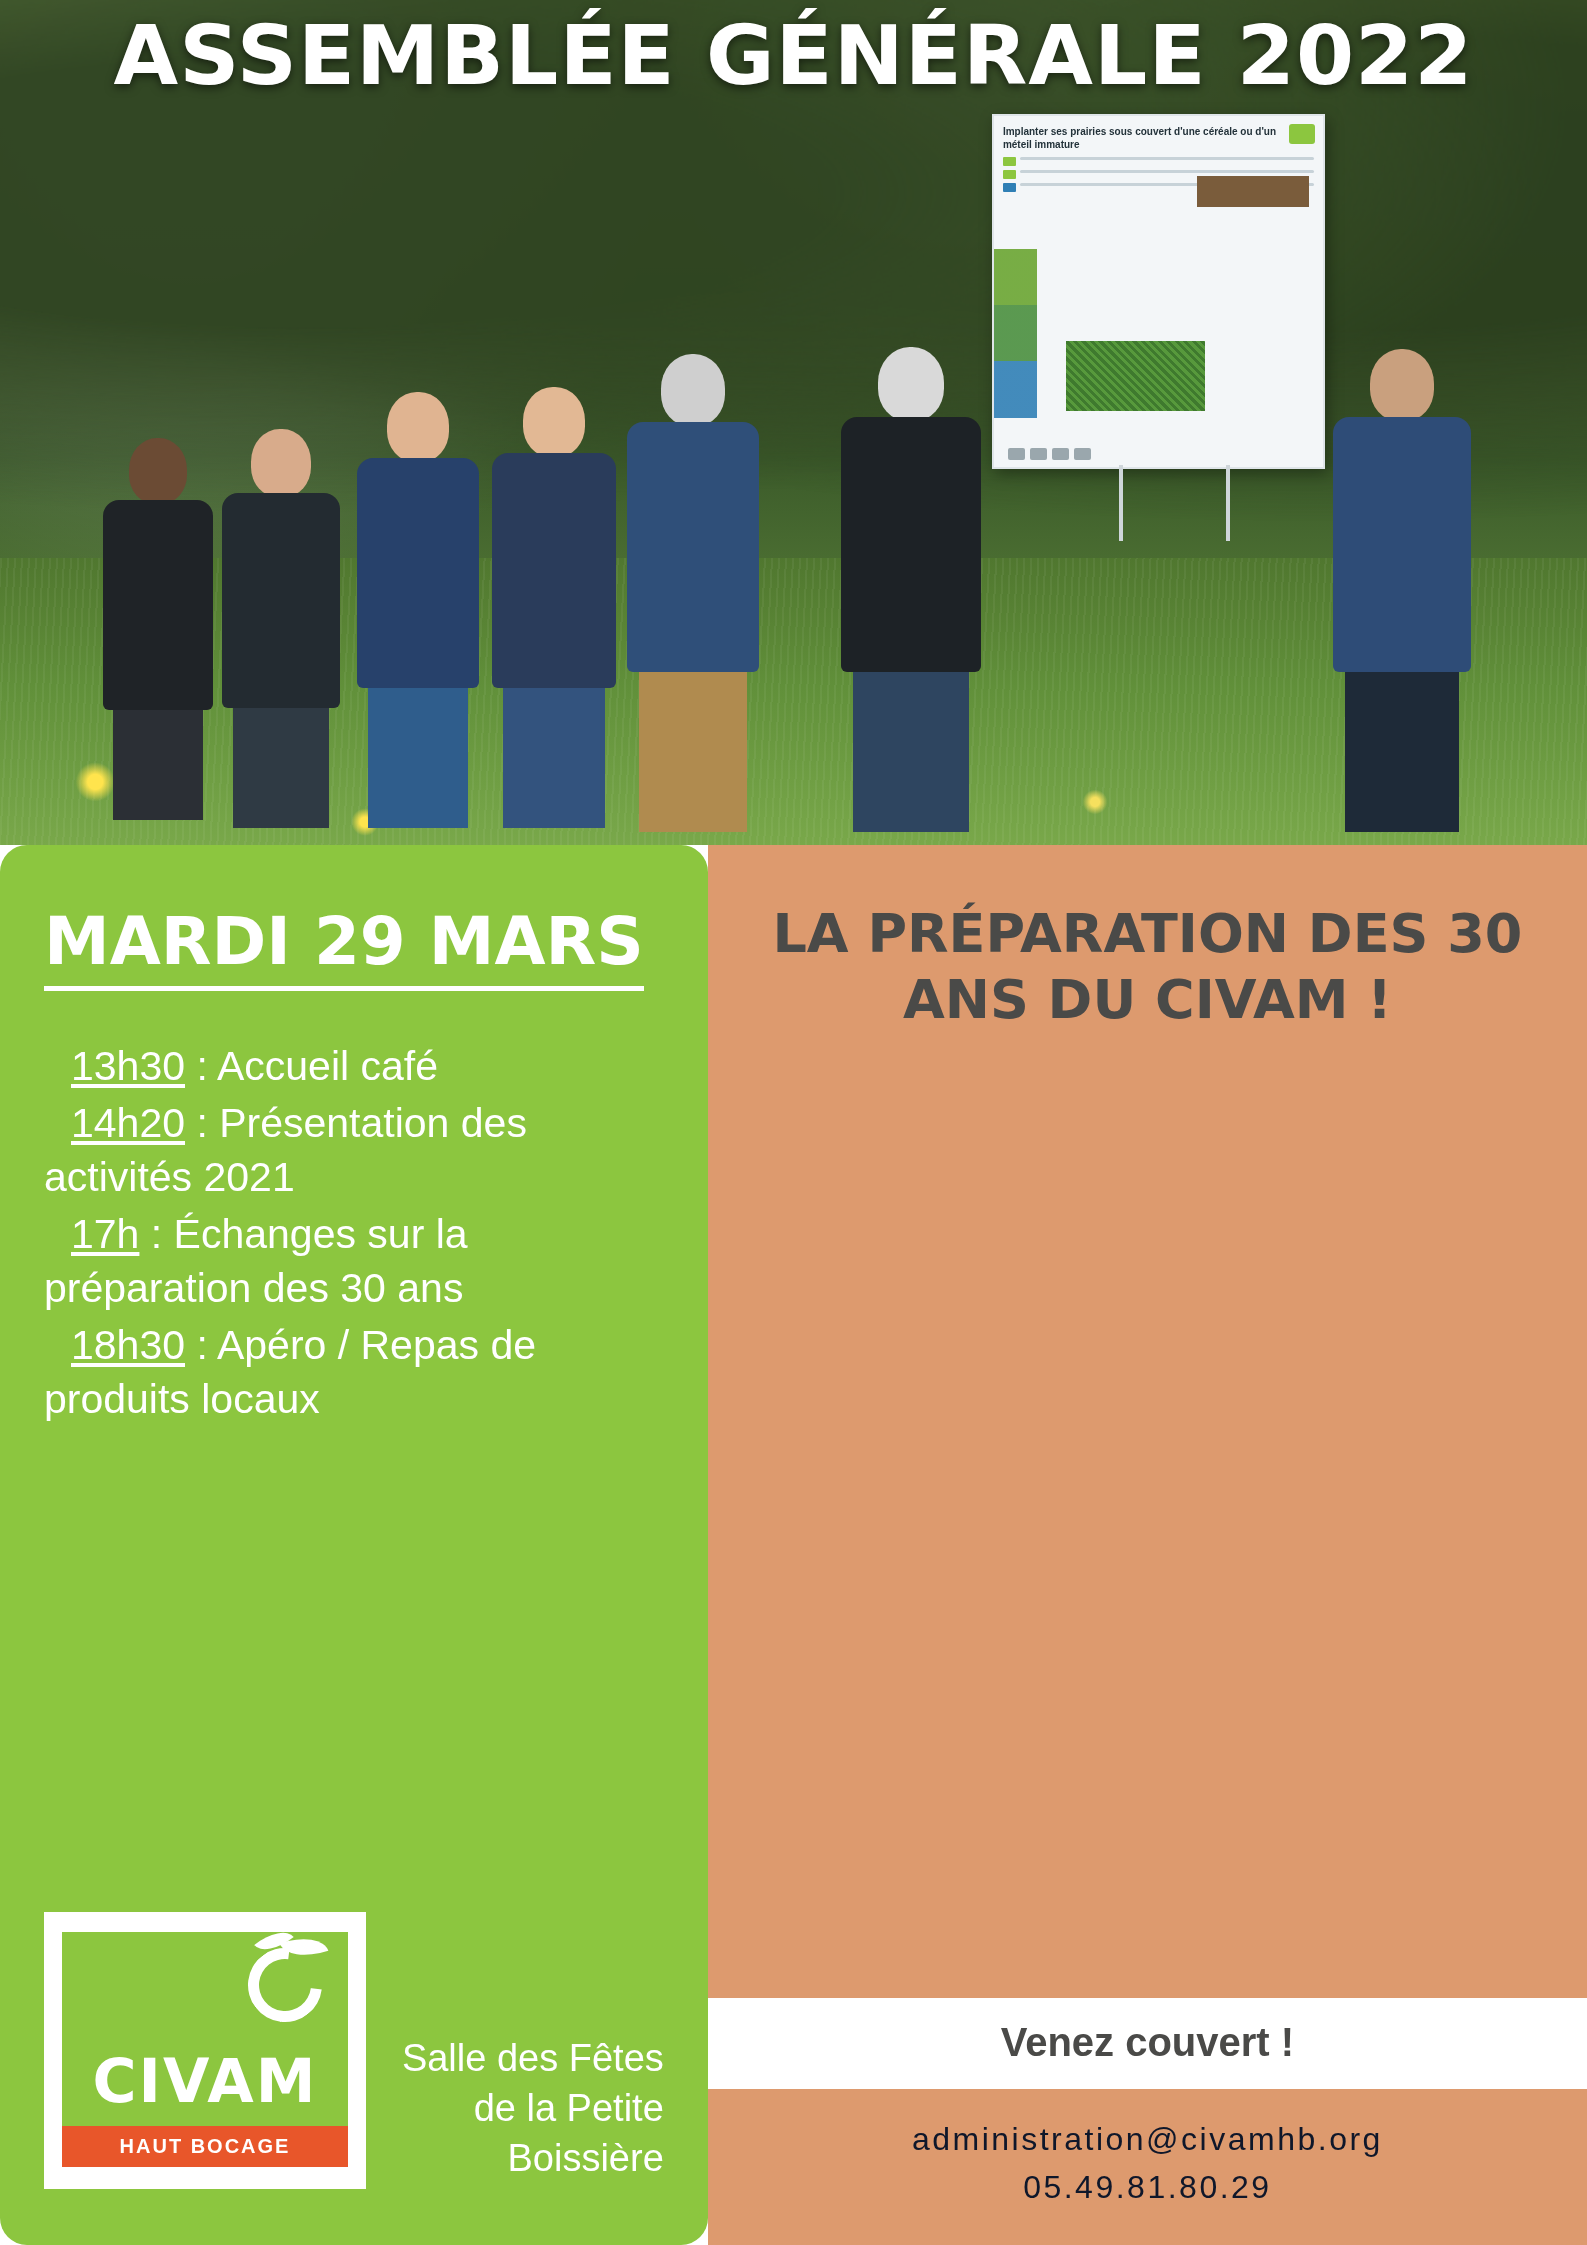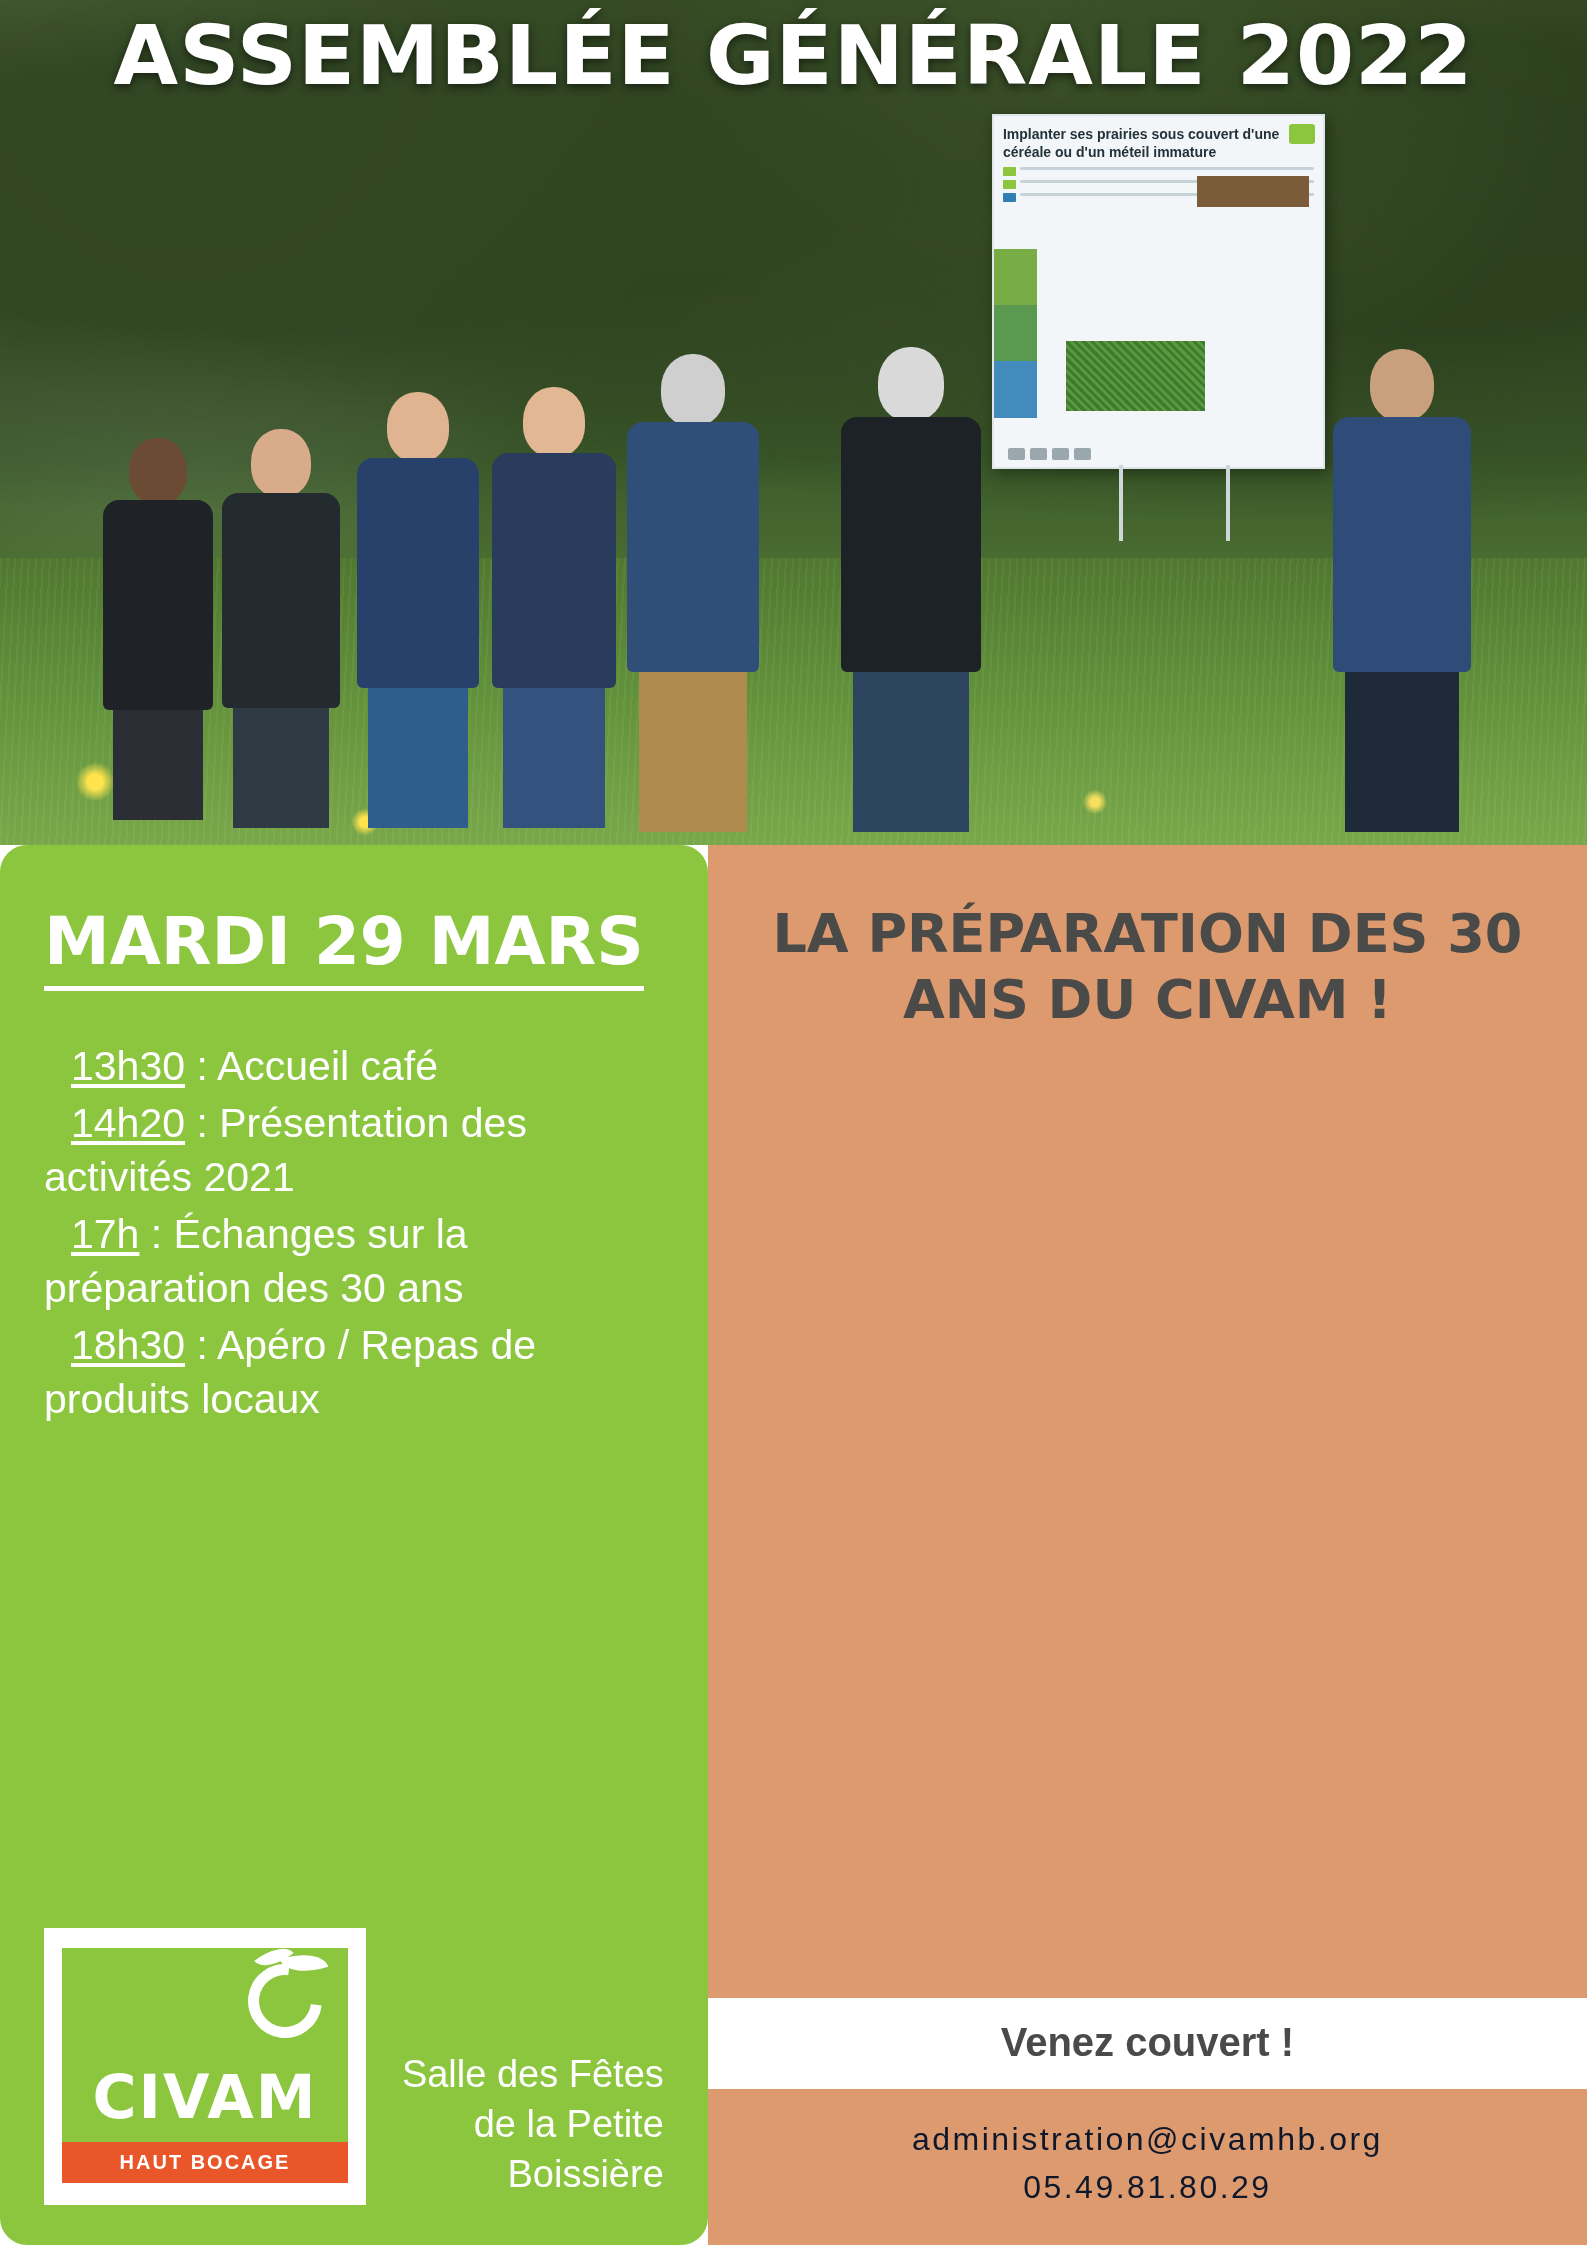--- a/index.html
+++ b/index.html
@@ -76,21 +76,21 @@
     height: 42%;
     background: #f3f6f8;
     border: 2px solid #dfe5e9;
     box-shadow: 3px 5px 14px rgba(0,0,0,.35);
     padding: 10px 9px;
     font-size: 7px;
     color: #3a4a52;
     line-height: 1.35;
     overflow: hidden;
   }
-  .pb-title { font-weight: bold; font-size: 14px; color: #23323a; line-height: 1.25; margin-bottom: 6px; padding-right: 30px; }
+  .pb-title { font-weight: bold; font-size: 10px; color: #23323a; line-height: 1.25; margin-bottom: 6px; padding-right: 30px; }
   .pb-logo { position: absolute; right: 8px; top: 8px; width: 26px; height: 20px; background: #8cc63f; border-radius: 3px; }
   .pb-row { display: flex; gap: 4px; margin-bottom: 4px; }
   .pb-chip { width: 13px; height: 9px; background: #8cc63f; flex: none; border-radius: 1px; }
   .pb-chip.blue { background: #2f7fb5; }
   .pb-line { height: 3px; background: #c7d2d8; border-radius: 2px; flex: 1; }
   .pb-left-strip {
     position: absolute; left: 0; top: 38%; width: 13%; height: 48%;
     background: linear-gradient(to bottom, #6aa531 0 33%, #4a8f3e 33% 66%, #2f7fb5 66% 100%);
     opacity: .9;
   }
@@ -156,21 +156,21 @@
   }
   .schedule { color: #ffffff; font-size: 41px; line-height: 1.33; }
   .schedule .line { margin-bottom: 2px; }
   .schedule u { text-decoration: underline; text-underline-offset: 4px; margin-left: 27px; }
 
   .left-bottom {
     margin-top: auto;
     display: flex;
     align-items: flex-start;
     gap: 28px;
-    padding-bottom: 40px;
+    padding-bottom: 56px;
   }
   .civam-logo {
     width: 322px;
     background: #ffffff;
     padding: 20px 18px 22px 18px;
     flex: none;
   }
   .logo-mark {
     width: 100%;
     height: 112px;

